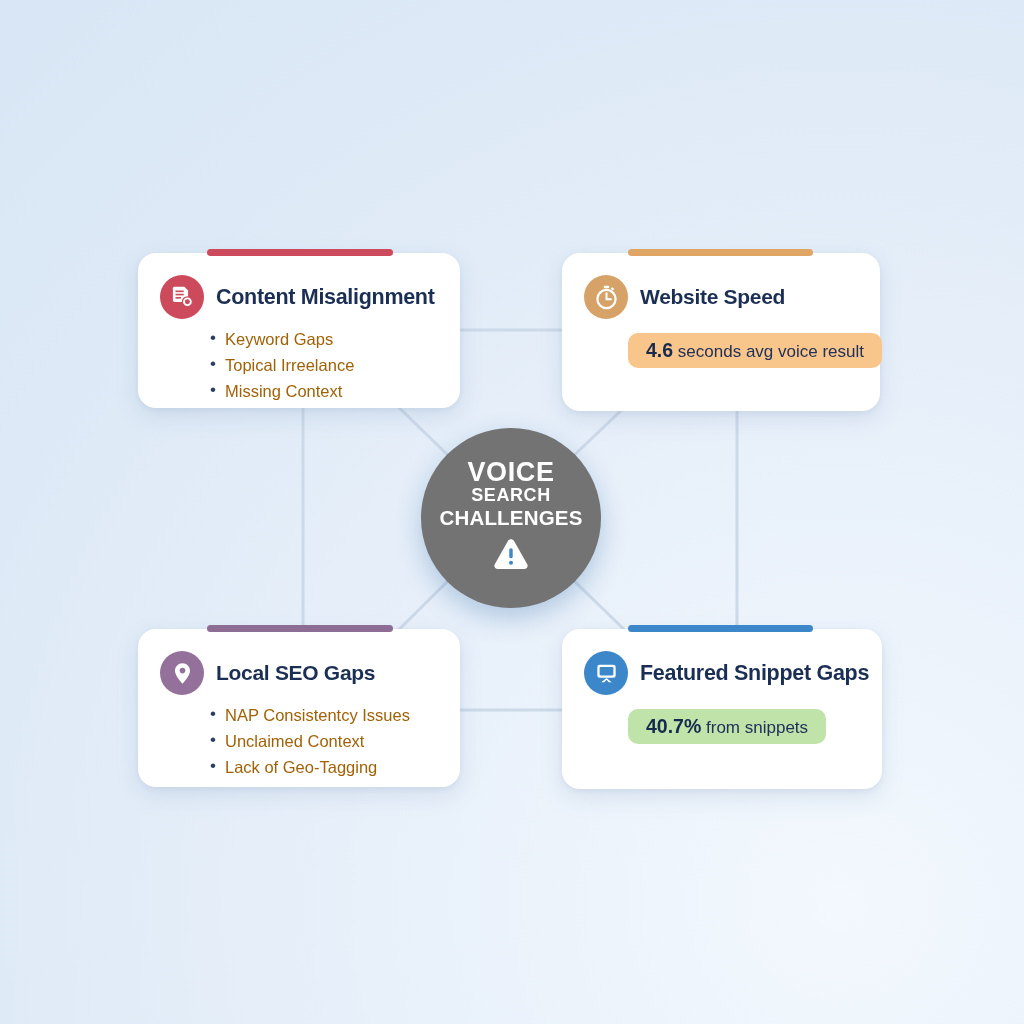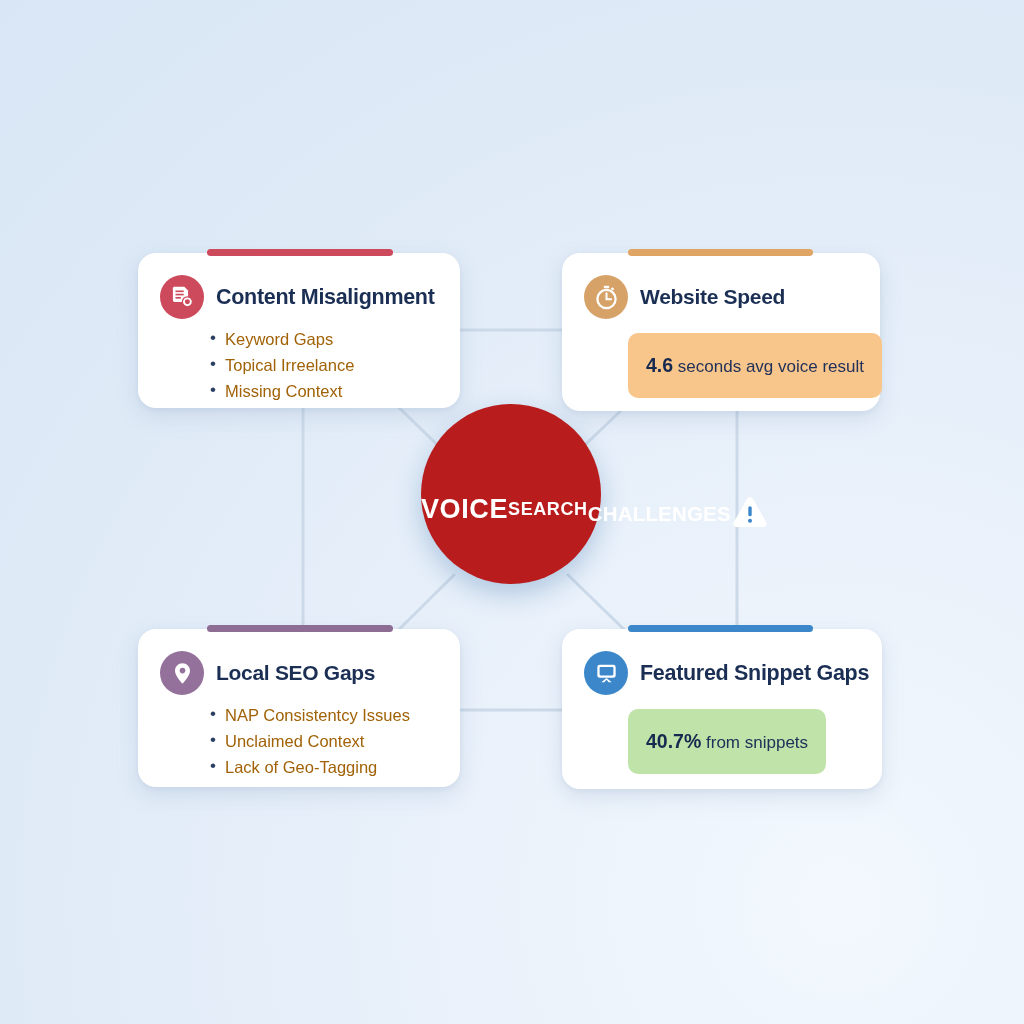--- a/index.html
+++ b/index.html
@@ -95,57 +95,58 @@
     left: 0;
     top: -1px;
     color: #2b3f63;
     font-size: 17px;
   }
 
   .stat-pill {
     margin: 14px 8px 0 66px;
     display: inline-block;
     border-radius: 10px;
-    padding: 21px 18px;
+    padding: 6px 18px;
     font-size: 17px;
     color: #22315a;
     white-space: nowrap;
   }
   .stat-pill .big {
     font-weight: bold;
     font-size: 19.5px;
     color: #16294f;
   }
 
   
   #hub {
     position: absolute;
     left: 421px;
-    top: 404px;
+    top: 428px;
     width: 180px;
     height: 180px;
     border-radius: 50%;
-    background: #b91c1c;
+    background: #737373;
     box-shadow: 0 10px 26px rgba(45, 105, 165, 0.30);
     display: flex;
+    flex-direction: column;
     align-items: center;
     justify-content: flex-start;
     padding-top: 30px;
     box-sizing: border-box;
   }
   .hub-line {
     color: #ffffff;
     font-weight: bold;
     letter-spacing: 0.6px;
     line-height: 1.04;
     text-align: center;
   }
   .hub-l1 { font-size: 27px; }
   .hub-l2 { font-size: 18px; }
-  .hub-l3 { font-size: 20.5px; letter-spacing: 0.2px; margin-top: 10px; }
+  .hub-l3 { font-size: 20.5px; letter-spacing: 0.2px; margin-top: 2px; }
   .hub-warn { margin-top: 9px; }
 </style>
 </head>
 <body>
 
 <div id="stage">
 
   <svg id="connectors" viewBox="0 0 1024 1024" xmlns="http://www.w3.org/2000/svg">
     <g fill="none" stroke="#ccd9e8" stroke-width="3">
       <rect x="303" y="330" width="434" height="380" rx="26" ry="26"></rect>

